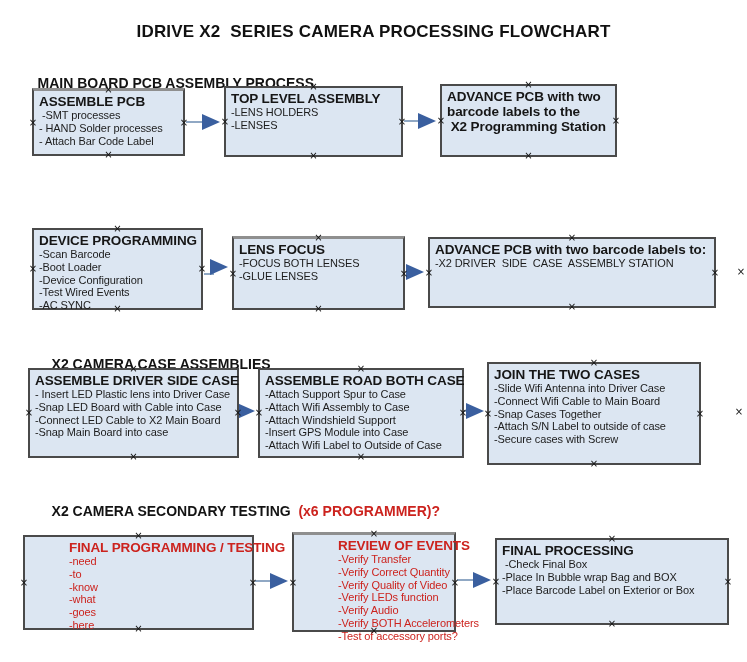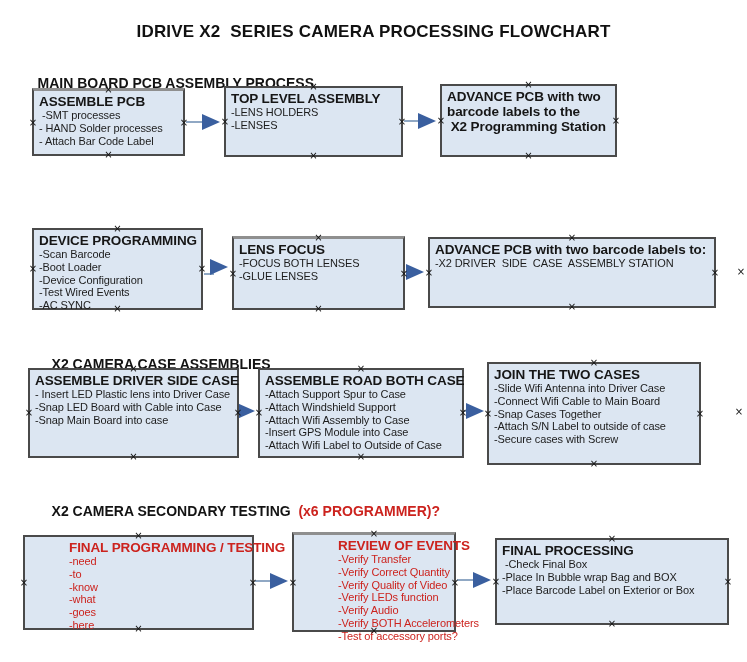--- a/index.html
+++ b/index.html
@@ -123,31 +123,32 @@
         <div class="box-line">-X2 DRIVER  SIDE  CASE  ASSEMBLY STATION</div>
         <span class="cp t">×</span>
         <span class="cp b">×</span>
         <span class="cp l">×</span>
         <span class="cp r">×</span>
       </div>
       <div class="flow-box" style="left: 28px; top: 368px; width: 211px; height: 90px;">
         <div class="box-title">ASSEMBLE DRIVER SIDE CASE</div>
         <div class="box-line">- Insert LED Plastic lens into Driver Case</div>
         <div class="box-line">-Snap LED Board with Cable into Case</div>
+        <div class="box-line">-Connect LED Cable to X2 Main Board</div>
         <div class="box-line">-Snap Main Board into case</div>
         <span class="cp t">×</span>
         <span class="cp b">×</span>
         <span class="cp l">×</span>
         <span class="cp r">×</span>
       </div>
       <div class="flow-box" style="left: 258px; top: 368px; width: 206px; height: 90px;">
         <div class="box-title">ASSEMBLE ROAD BOTH CASE</div>
         <div class="box-line">-Attach Support Spur to Case</div>
+        <div class="box-line">-Attach Wifi Assembly to Case</div>
         <div class="box-line">-Attach Windshield Support</div>
-        <div class="box-line">-Attach Wifi Assembly to Case</div>
         <div class="box-line">-Insert GPS Module into Case</div>
         <div class="box-line">-Attach Wifi Label to Outside of Case</div>
         <span class="cp t">×</span>
         <span class="cp b">×</span>
         <span class="cp l">×</span>
         <span class="cp r">×</span>
       </div>
       <div class="flow-box" style="left: 487px; top: 362px; width: 214px; height: 103px;">
         <div class="box-title">JOIN THE TWO CASES</div>
         <div class="box-line">-Slide Wifi Antenna into Driver Case</div>

